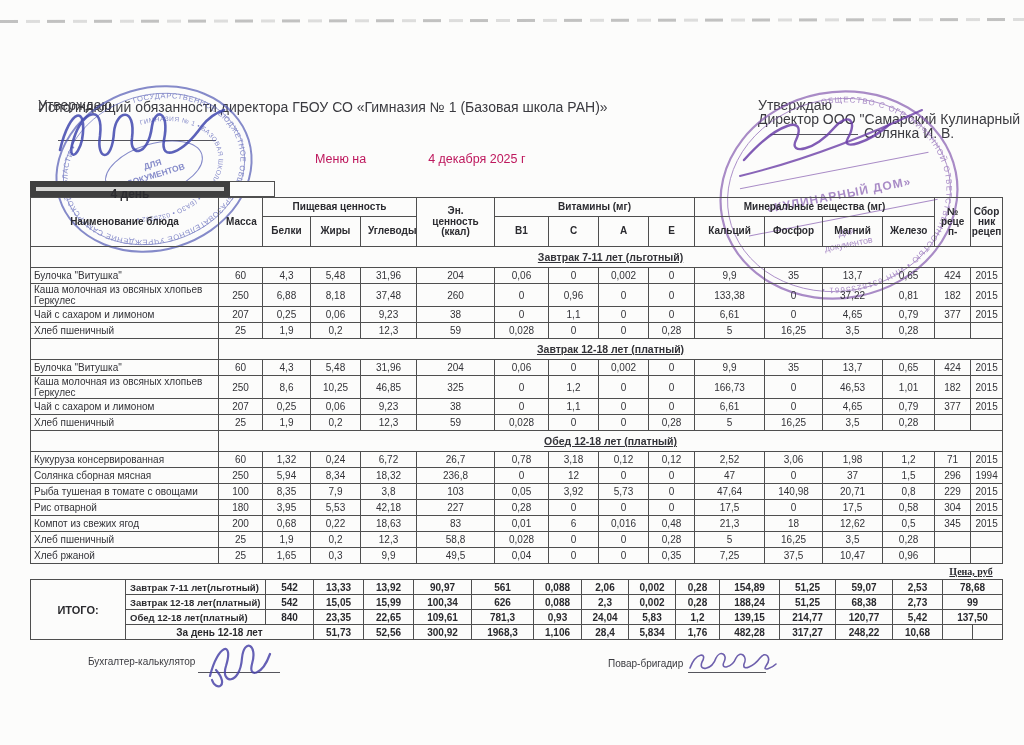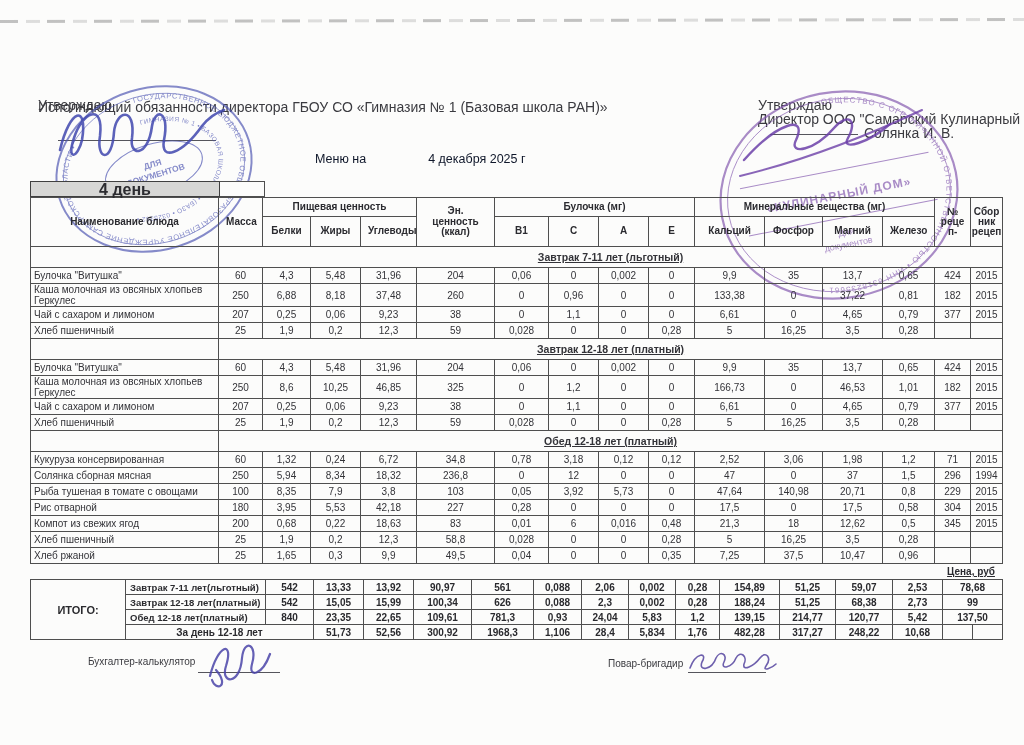--- a/index.html
+++ b/index.html
@@ -3,41 +3,41 @@
 <meta charset="utf-8">
 <style>
   html,body{margin:0;padding:0;}
   body{width:1024px;height:745px;background:#e8e8e8;font-family:"Liberation Sans",sans-serif;}
   .page{position:relative;width:1024px;height:745px;background:#fcfcfb;overflow:hidden;color:#333;}
   .scan-edge{position:absolute;left:0;top:19px;width:1024px;height:3px;opacity:.55;
     background:repeating-linear-gradient(90deg,rgba(110,110,110,.75) 0 18px,transparent 18px 26px,rgba(140,140,140,.5) 26px 40px,transparent 40px 47px);
     transform:rotate(-.12deg);}
   .txt{position:absolute;font-size:14px;color:#3b3b40;white-space:nowrap;}
   .sig-line{position:absolute;border-bottom:1px solid #55555c;}
-  .menu-title{position:absolute;top:152px;left:315px;font-size:12.5px;color:#0f172a;}
+  .menu-title{position:absolute;top:152px;left:315px;font-size:12.5px;color:#be185d;}
   .menu-title .date{margin-left:62px;}
   .wrap{position:absolute;left:30px;top:181px;width:972px;}
   .day-row{display:flex;height:16px;}
-  .day-cell{width:188px;background:#d7d7d5;border:1px solid #404040;font-weight:bold;font-size:16px;
+  .day-cell{width:188px;background:#d7d7d5;border:6px solid #404040;font-weight:bold;font-size:12px;
     text-align:center;line-height:15px;color:#2c2c30;}
   .day-cell-right{width:44px;border:1px solid #4f4f4f;border-left:none;background:#fcfcfb;}
   table{border-collapse:collapse;table-layout:fixed;width:972px;}
   td,th{border:1px solid #4f4f4f;font-size:10px;padding:0 2px;color:#333338;overflow:hidden;}
   th{font-weight:bold;color:#2b2b30;text-align:center;line-height:10.5px;padding:1px 7px;}
   .menu-table tr{height:16px;}
   .menu-table tr.hdr1{height:19px;}
   .menu-table tr.hdr2{height:30px;}
   .menu-table tr.band{height:21px;}
   td.dish{text-align:left;line-height:11px;padding-left:3px;}
   td.num{text-align:center;}
   td.band-title{text-align:center;font-weight:bold;text-decoration:underline;font-size:10.5px;border-top:1px solid #4f4f4f;}
   th.tiny{font-size:10px;line-height:10px;padding:0;}
   .price-strip{display:flex;height:15px;align-items:center;}
   .price-strip span{margin-left:auto;width:62px;text-align:center;font-weight:bold;font-size:10px;
-    text-decoration:underline;color:#2b2b30;}
+    text-decoration:underline;color:#2b2b30;font-family:Liberation Serif, serif;}
   .totals-table td{font-weight:bold;color:#2a2a2e;}
   .totals-table tr{height:15px;}
   td.itogo{font-size:11px;text-align:center;}
   td.tname{text-align:left;padding-left:4px;font-size:9.5px;}
   td.split{background:linear-gradient(#4f4f4f,#4f4f4f) 50% 0/1px 100% no-repeat;}
   .stamp{position:absolute;opacity:.68;pointer-events:none;}
   .sig{position:absolute;pointer-events:none;}
   .foot-label{position:absolute;font-size:10px;color:#3b3b40;}
 </style>
 </head>
@@ -121,21 +121,21 @@
           <col style="width:52px">
           <col style="width:36px">
           <col style="width:32px">
       </colgroup>
       <tbody id="menu-body">
         <tr class="hdr1">
           <th rowspan="2">Наименование блюда</th>
           <th rowspan="2">Масса</th>
           <th colspan="3">Пищевая ценность</th>
           <th rowspan="2">Эн. ценность (ккал)</th>
-          <th colspan="4">Булочка (мг)</th>
+          <th colspan="4">Витамины (мг)</th>
           <th colspan="4">Минеральные вещества (мг)</th>
           <th rowspan="2" class="tiny">№ реце п-</th>
           <th rowspan="2" class="tiny">Сбор ник рецеп</th>
         </tr>
         <tr class="hdr2">
           <th>Белки</th>
           <th>Жиры</th>
           <th>Углеводы</th>
           <th>В1</th>
           <th>С</th>
@@ -301,21 +301,21 @@
           <tr class="band">
             <td class=""></td>
             <td class="band-title" colspan="15">Обед 12-18 лет (платный)</td>
           </tr>
           <tr>
             <td class="dish">Кукуруза консервированная</td>
             <td class="num">60</td>
             <td class="num">1,32</td>
             <td class="num">0,24</td>
             <td class="num">6,72</td>
-            <td class="num">34,8</td>
+            <td class="num">26,7</td>
             <td class="num">0,78</td>
             <td class="num">3,18</td>
             <td class="num">0,12</td>
             <td class="num">0,12</td>
             <td class="num">2,52</td>
             <td class="num">3,06</td>
             <td class="num">1,98</td>
             <td class="num">1,2</td>
             <td class="num">71</td>
             <td class="num">2015</td>

